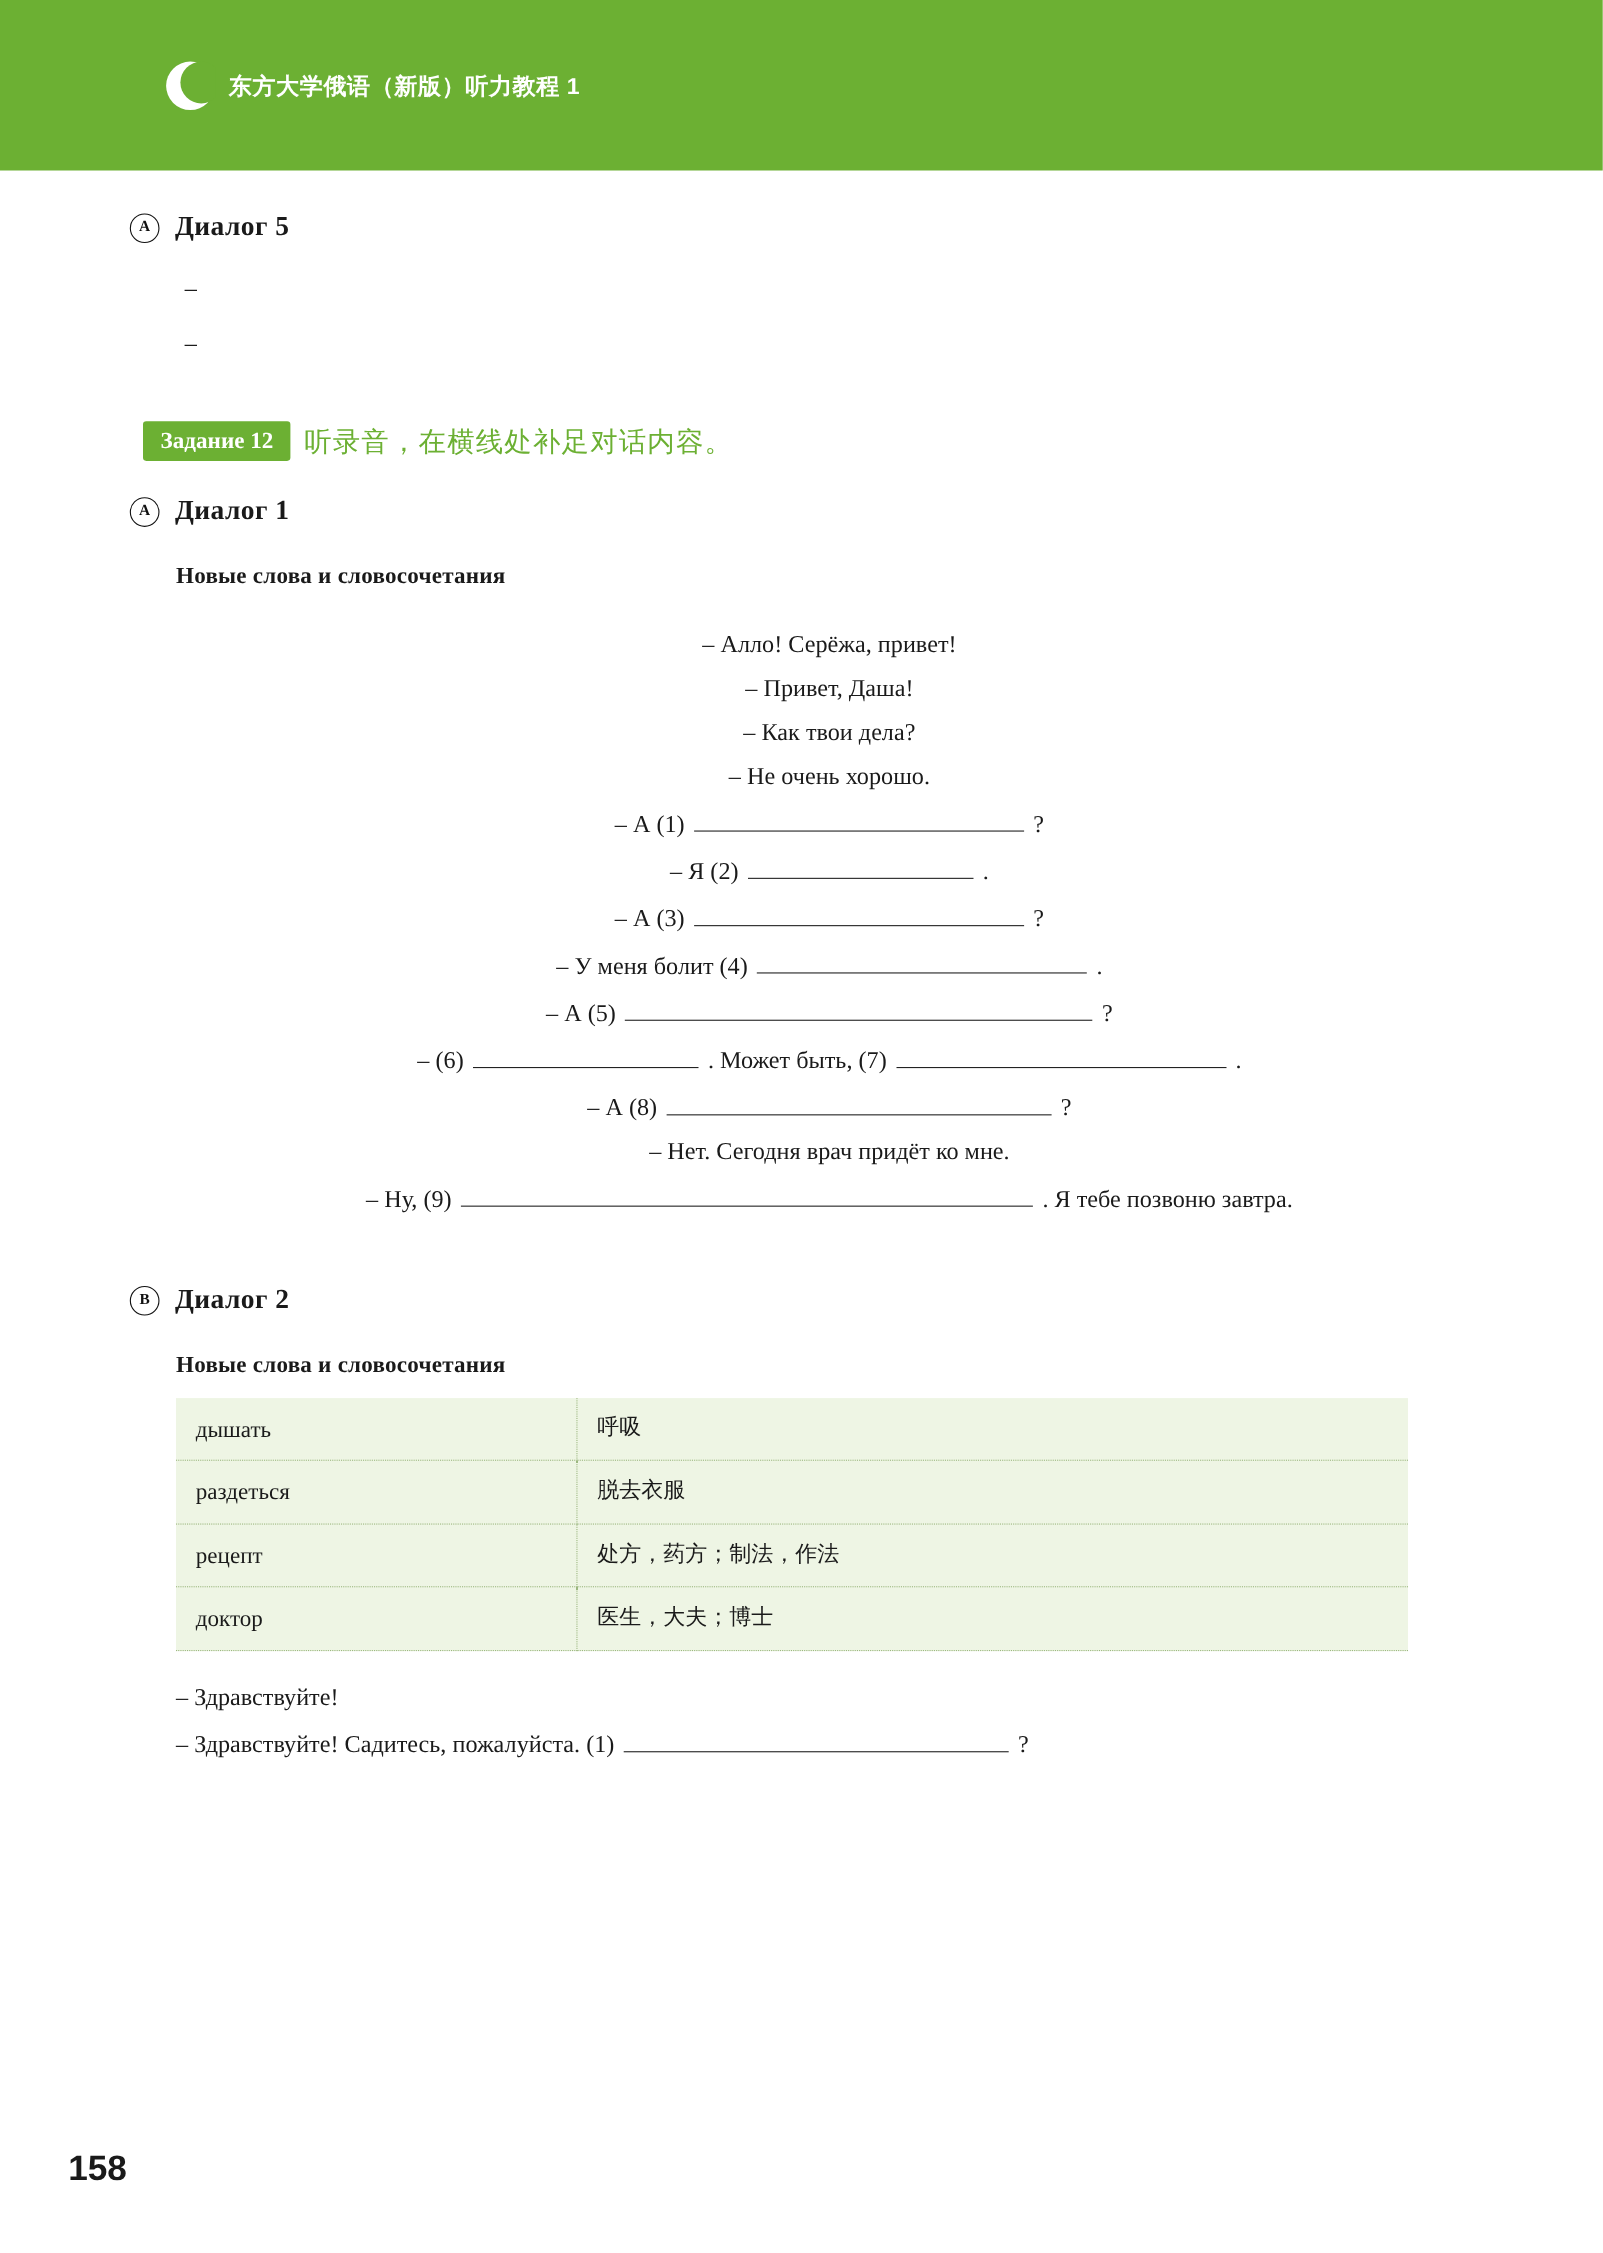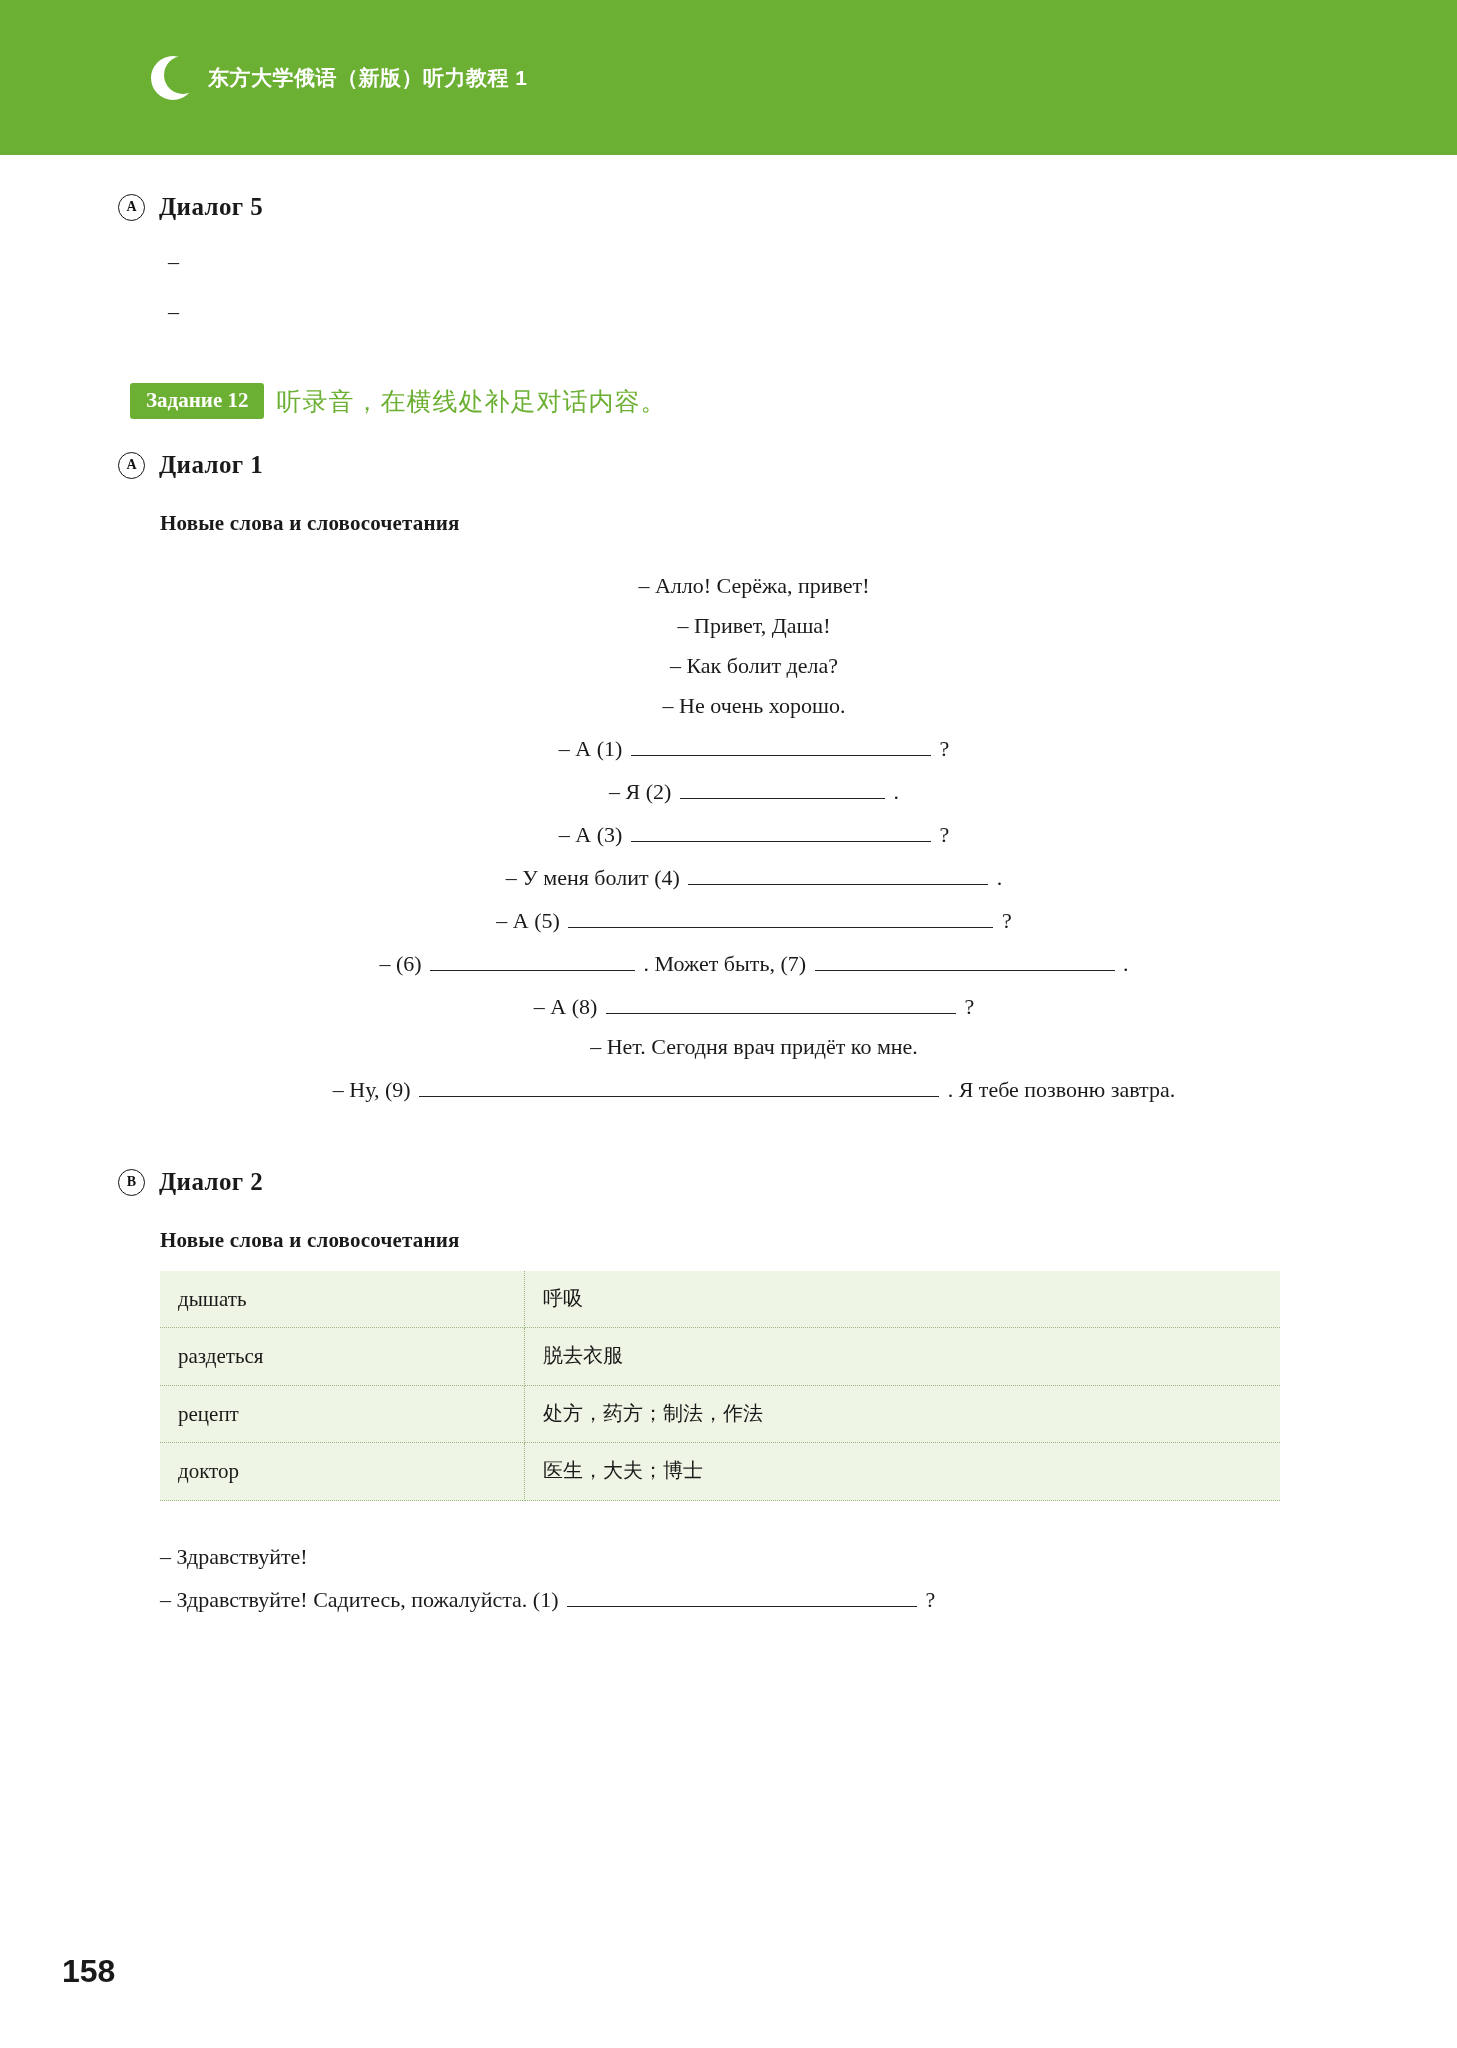--- a/index.html
+++ b/index.html
@@ -217,21 +217,21 @@
       <span class="marker">A</span>
       <span class="dialog-title">Диалог 1</span>
     </div>
 
     <div class="subhead" style="margin-top:32px; margin-left:42px;">Новые слова и словосочетания</div>
 
 
     <div class="lines" style="margin-top:30px;text-align:center;">
       <div class="line"><span>– Алло! Серёжа, привет!</span></div>
       <div class="line"><span>– Привет, Даша!</span></div>
-      <div class="line"><span>– Как болит дела?</span></div>
+      <div class="line"><span>– Как твои дела?</span></div>
       <div class="line"><span>– Не очень хорошо.</span></div>
 
       <div class="line">
         <span>– А (1)</span>
         <span class="blank" style="width:300px;"></span>
         <span>?</span>
       </div>
       <div class="line">
         <span>– Я (2)</span>
         <span class="blank" style="width:205px;"></span>
@@ -293,21 +293,21 @@
         <td class="ru">рецепт</td>
         <td class="cn">处方，药方；制法，作法</td>
       </tr>
       <tr>
         <td class="ru">доктор</td>
         <td class="cn">医生，大夫；博士</td>
       </tr>
     </tbody>
       </table>
 
-    <div class="lines" style="margin-top:36px;">
+    <div class="lines" style="margin-top:22px;">
       <div class="line"><span>– Здравствуйте!</span></div>
       <div class="line">
         <span>– Здравствуйте! Садитесь, пожалуйста. (1)</span>
         <span class="blank" style="width:350px;"></span>
         <span>?</span>
       </div>
     </div>
 
   </div>
 

